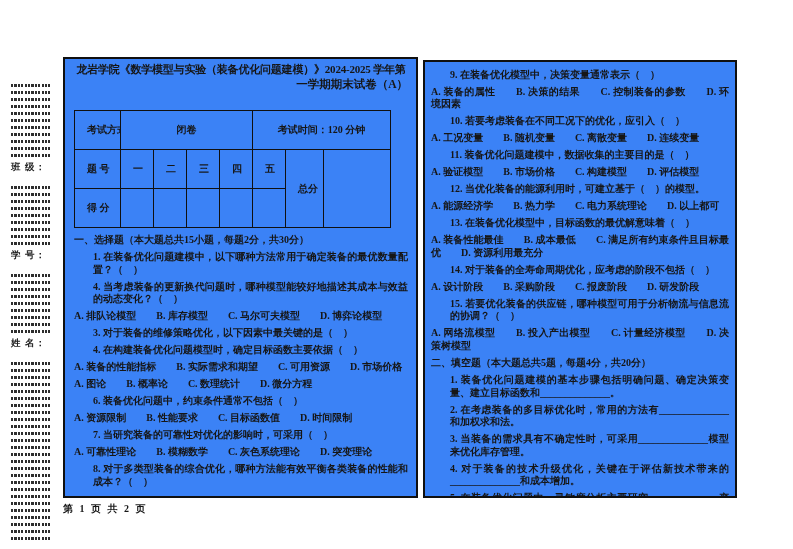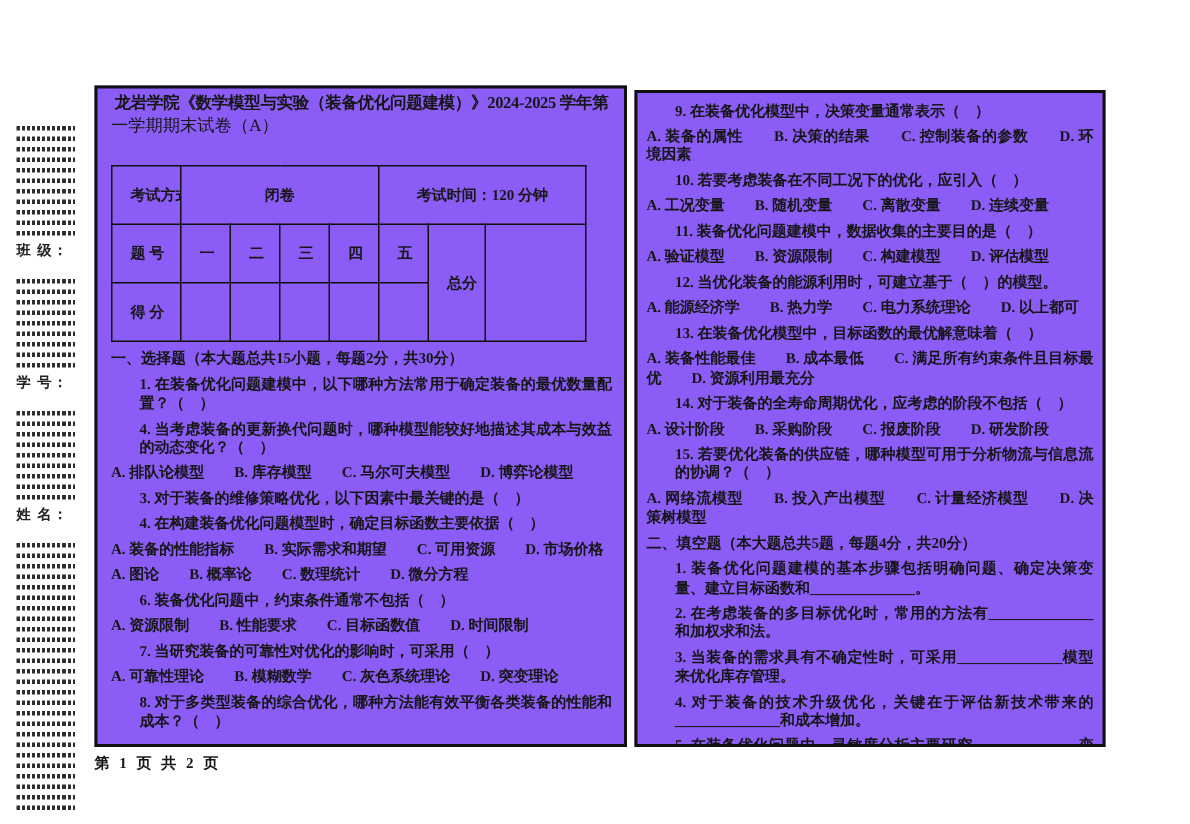--- a/index.html
+++ b/index.html
@@ -11,25 +11,25 @@
   
   .seal-strip{position:absolute;left:11px;top:84px;width:46px;}
   .dotrow{
     width:39px;height:3px;margin:0 0 4px 0;
     background-image:repeating-linear-gradient(90deg,#2e2e2e 0 2.1px,transparent 2.1px 3.4px);
   }
   .seal-label{
     font-size:9.5px;font-weight:700;color:#222;margin:3px 0 12px 0;letter-spacing:1px;white-space:nowrap;
   }
   
-  .panel{position:absolute;border:2px solid #101010;box-sizing:border-box;background:#8b5cf6;overflow:hidden;}
+  .panel{position:absolute;border:2px solid #101010;box-sizing:border-box;background:#3b82f6;overflow:hidden;}
   .panel-left{left:63px;top:57px;width:355px;height:441px;padding:3px 8px 2px 9px;}
   .panel-right{left:423px;top:60px;width:314px;height:438px;padding:2px 6px 2px 6px;}
   .title{font-size:11px;font-weight:700;text-align:center;line-height:15px;letter-spacing:-0.2px;}
-  .title2{font-size:11.5px;font-weight:400;text-align:left;line-height:15px;margin-bottom:18px;}
+  .title2{font-size:11.5px;font-weight:700;text-align:right;line-height:15px;margin-bottom:18px;}
   table.info{
     border-collapse:collapse;table-layout:fixed;width:316px;margin:3px 0 6px 0;
   }
   table.info td{
     border:1.6px solid #101010;font-size:10px;font-weight:700;text-align:center;
     padding:12px;overflow:hidden;white-space:nowrap;
   }
   td.lefted{text-align:left;padding-left:5px;}
   .heading{font-size:10px;font-weight:700;margin:5px 0 4px 0;line-height:12.5px;}
   .qlist p{margin:0 0 0 0;}
@@ -173,21 +173,21 @@
       </div>
   </div>
 
   <div class="panel panel-right">
     <div class="qlist">
         <p class="stem">9. 在装备优化模型中，决策变量通常表示（　）</p>
         <p class="opts">A. 装备的属性　　B. 决策的结果　　C. 控制装备的参数　　D. 环境因素</p>
         <p class="stem">10. 若要考虑装备在不同工况下的优化，应引入（　）</p>
         <p class="opts">A. 工况变量　　B. 随机变量　　C. 离散变量　　D. 连续变量</p>
         <p class="stem">11. 装备优化问题建模中，数据收集的主要目的是（　）</p>
-        <p class="opts">A. 验证模型　　B. 资源限制　　C. 构建模型　　D. 评估模型</p>
+        <p class="opts">A. 验证模型　　B. 市场价格　　C. 构建模型　　D. 评估模型</p>
         <p class="stem">12. 当优化装备的能源利用时，可建立基于（　）的模型。</p>
         <p class="opts">A. 能源经济学　　B. 热力学　　C. 电力系统理论　　D. 以上都可</p>
         <p class="stem">13. 在装备优化模型中，目标函数的最优解意味着（　）</p>
         <p class="opts">A. 装备性能最佳　　B. 成本最低　　C. 满足所有约束条件且目标最优　　D. 资源利用最充分</p>
         <p class="stem">14. 对于装备的全寿命周期优化，应考虑的阶段不包括（　）</p>
         <p class="opts">A. 设计阶段　　B. 采购阶段　　C. 报废阶段　　D. 研发阶段</p>
         <p class="stem">15. 若要优化装备的供应链，哪种模型可用于分析物流与信息流的协调？（　）</p>
         <p class="opts">A. 网络流模型　　B. 投入产出模型　　C. 计量经济模型　　D. 决策树模型</p>
       </div>
     <div class="heading">二、填空题（本大题总共5题，每题4分，共20分）</div>

